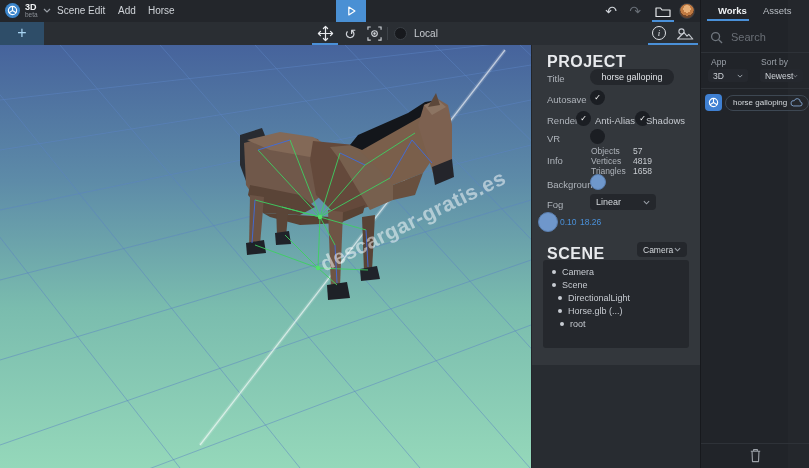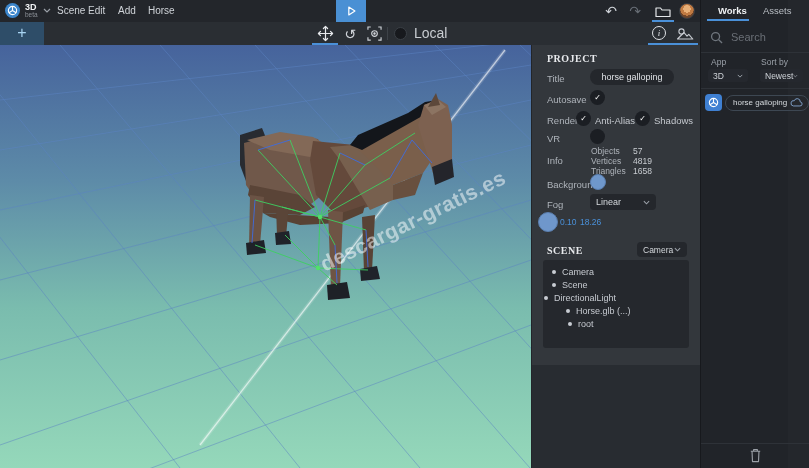--- a/index.html
+++ b/index.html
@@ -24,35 +24,35 @@
   .avatar { position:absolute; left:679px; top:3px; width:16px; height:16px; border-radius:50%;
             background:radial-gradient(circle at 50% 35%, #e8b078 0 32%, #c07a42 33% 58%, #6e452a 59%); border:1px solid #3a3e44; }
 
   
   .toolbar2 { position:absolute; left:0; top:22px; width:700px; height:23px; background:#2a2e33; }
   .plus-tab { position:absolute; left:0; top:0; width:44px; height:23px; background:#2e4d68; color:#a8d4f2; font-size:16px; line-height:21px; text-align:center; }
   .tool { position:absolute; top:2px; width:24px; height:19px; display:flex; align-items:center; justify-content:center; color:#d0d4d9; }
   .tool-underline { position:absolute; left:312px; top:21px; width:26px; height:2px; background:#4a90d8; }
   .sep { position:absolute; left:387px; top:5px; width:1px; height:13px; background:#3d4248; }
   .toggle-circle { position:absolute; left:394px; top:5px; width:13px; height:13px; border-radius:50%; background:#17191d; border:1px solid #3a3f45; }
-  .local-label { position:absolute; left:414px; top:0; height:23px; line-height:23px; font-size:14px; color:#c8ccd1; }
+  .local-label { position:absolute; left:414px; top:0; height:23px; line-height:23px; font-size:10px; color:#c8ccd1; }
   .info-circle { position:absolute; left:652px; top:4px; width:14px; height:14px; border-radius:50%; border:1.3px solid #dfe2e6; color:#dfe2e6; font-size:9px; text-align:center; line-height:12px; font-family:"Liberation Serif","DejaVu Serif",serif; font-style:italic; }
   .env-tool { position:absolute; left:676px; top:5px; color:#c8ccd2; }
   .right-underline { position:absolute; left:648px; top:21px; width:50px; height:2px; background:#4a90d8; }
 
   
   .viewport { position:absolute; left:0; top:45px; width:531px; height:423px; overflow:hidden; }
   .viewport svg { position:absolute; left:0; top:0; }
   .watermark { position:absolute; left:310px; top:158px; width:230px; transform:rotate(-26deg); transform-origin:center;
                font-size:21px; font-weight:600; letter-spacing:.5px; color:rgba(255,255,255,.5); white-space:nowrap; }
 
   
   .props { position:absolute; left:531px; top:45px; width:169px; height:423px; background:#33373c; border-left:1px solid #22252a; }
   .p-label { position:absolute; font-size:9.5px; color:#aeb3ba; }
-  .p-header { position:absolute; font-size:10px; font-weight:bold; letter-spacing:.5px; color:#e8eaed;font-family:Liberation Serif, serif; }
+  .p-header { position:absolute; font-size:16px; font-weight:bold; letter-spacing:.5px; color:#e8eaed; }
   .pill-input { position:absolute; left:58px; top:24px; width:84px; height:16px; background:#24272c; border:none; border-radius:9px;
                 color:#dfe2e6; font-size:9px; text-align:center; font-family:inherit; outline:none; }
   .check { position:absolute; width:15px; height:15px; border-radius:50%; background:#1b1e23; color:#fff; font-size:8px; text-align:center; line-height:15px; }
   .swatch { position:absolute; border-radius:50%; background:#6f97cb; border:1px solid #5a7eae; }
   .dropdown { position:absolute; background:#24272c; border-radius:4px; display:flex; align-items:center; justify-content:space-between; padding:0 6px; color:#d4d8dc; font-size:9px; }
   .blue-num { position:absolute; font-size:8.5px; color:#4a90d8; }
   .info-name { position:absolute; font-size:8.5px; color:#aeb3ba; }
   .info-val  { position:absolute; font-size:8.5px; color:#c8ccd1; }
   .tree-panel { position:absolute; left:11px; top:215px; width:146px; height:88px; background:#25282d; border-radius:3px; padding-top:5px; }
   .tree-row { height:13px; display:flex; align-items:center; font-size:9px; color:#c6cad0; }
@@ -248,21 +248,21 @@
     <div class="p-label" style="left:15px; top:28px">Title</div>
     <input class="pill-input" value="horse galloping" style="">
 
     <div class="p-label" style="left:15px; top:49px">Autosave</div>
     <div class="check" style="left:58px; top:45px">✓</div>
 
     <div class="p-label" style="left:15px; top:70px">Renderer</div>
     <div class="check" style="left:44px; top:66px">✓</div>
     <div class="p-label" style="left:63px; top:70px; color:#c4c8ce">Anti-Alias</div>
     <div class="check" style="left:103px; top:66px">✓</div>
-    <div class="p-label" style="left:122px; top:70px; color:#c4c8ce">Shadows</div>
+    <div class="p-label" style="left:114px; top:70px; color:#c4c8ce">Shadows</div>
 
     <div class="p-label" style="left:15px; top:88px">VR</div>
     <div class="check" style="left:58px; top:84px"></div>
 
     <div class="p-label" style="left:15px; top:110px">Info</div>
     <div class="info-name" style="left:59px; top:101px">Objects</div>
     <div class="info-val" style="left:101px; top:101px">57</div>
     <div class="info-name" style="left:59px; top:111px">Vertices</div>
     <div class="info-val" style="left:101px; top:111px">4819</div>
     <div class="info-name" style="left:59px; top:121px">Triangles</div>
@@ -293,29 +293,29 @@
 
     <div class="tree-panel">
       <div class="tree-row" style="padding-left:9px">
         <span class="tree-bullet"></span>
         <span>Camera</span>
       </div>
       <div class="tree-row" style="padding-left:9px">
         <span class="tree-bullet"></span>
         <span>Scene</span>
       </div>
-      <div class="tree-row" style="padding-left:1px">
+      <div class="tree-row" style="padding-left:15px">
         <span class="tree-bullet"></span>
         <span>DirectionalLight</span>
       </div>
-      <div class="tree-row" style="padding-left:23px">
+      <div class="tree-row" style="padding-left:15px">
         <span class="tree-bullet"></span>
         <span>Horse.glb (...)</span>
       </div>
-      <div class="tree-row" style="padding-left:25px">
+      <div class="tree-row" style="padding-left:17px">
         <span class="tree-bullet"></span>
         <span>root</span>
       </div>
     </div>
 
     <div class="p-bottom"></div>
   </div>
 
   <div class="sidebar">
     <div class="s-tab active" style="left:17px">Works</div>

